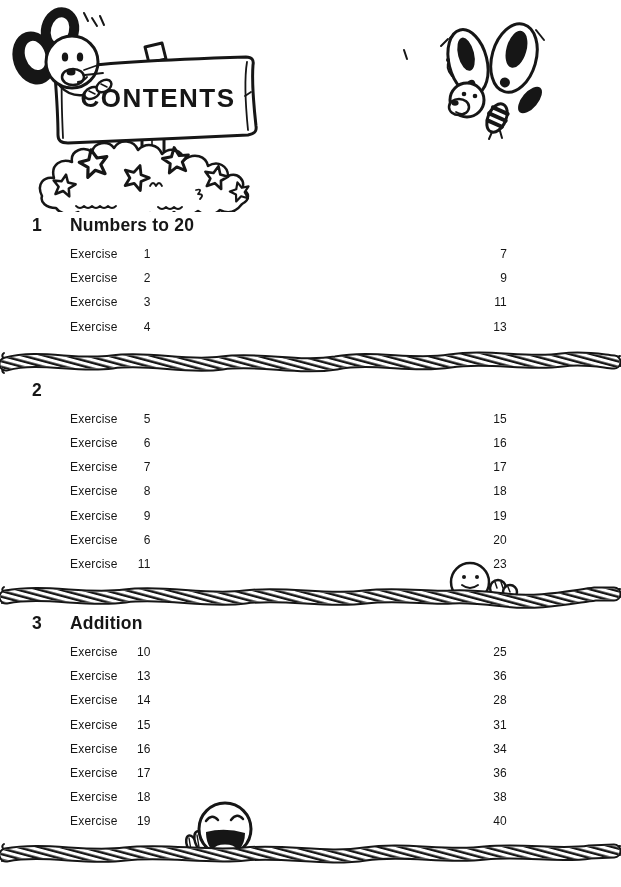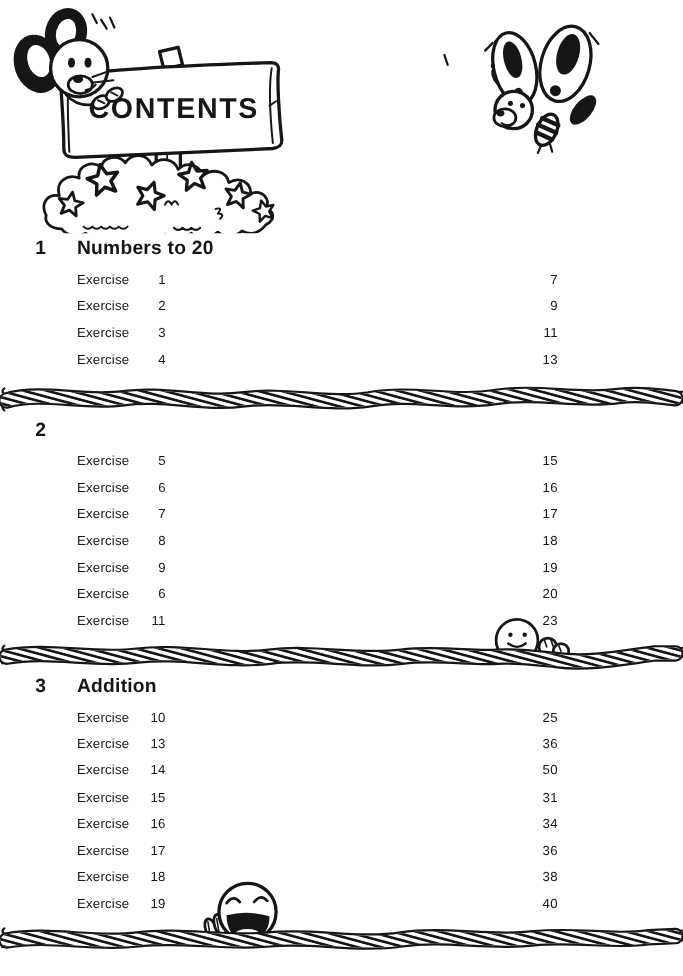--- a/index.html
+++ b/index.html
@@ -280,21 +280,21 @@
 
   <div class="entry">
     <span class="entry-label">Exercise</span>
           <span class="num">13</span>
     <span class="page">36</span>
   </div>
 
   <div class="entry">
     <span class="entry-label">Exercise</span>
           <span class="num">14</span>
-    <span class="page">50</span>
+    <span class="page">28</span>
   </div>
 
   <div class="entry">
     <span class="entry-label">Exercise</span>
           <span class="num">15</span>
     <span class="page">31</span>
   </div>
 
   <div class="entry">
     <span class="entry-label">Exercise</span>

